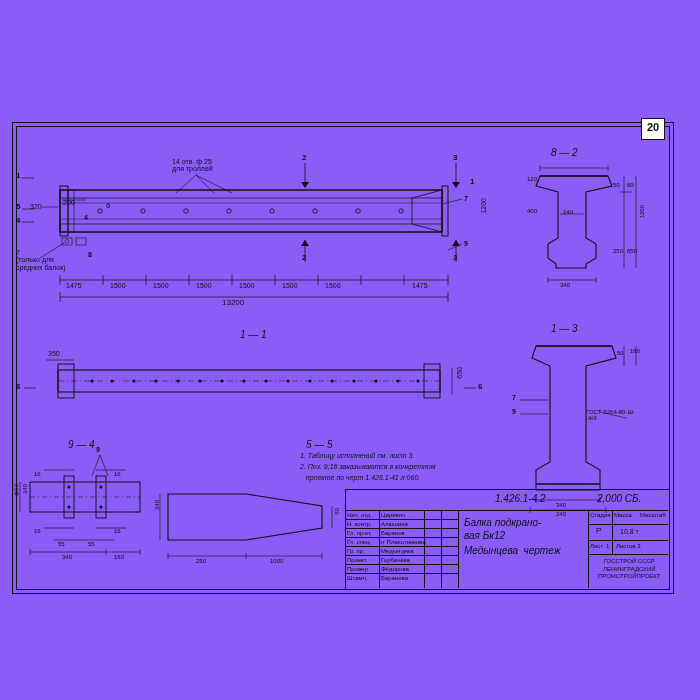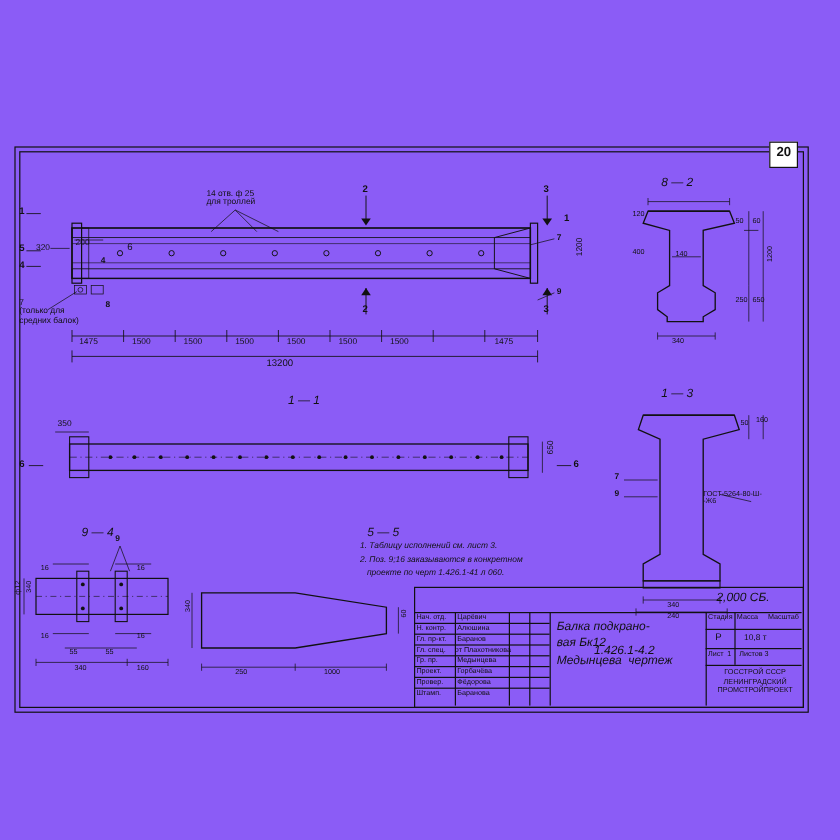--- a/index.html
+++ b/index.html
@@ -296,21 +296,21 @@
   <div class="txt t6" style="left:196px;top:558px;">250</div>
   <div class="txt t6" style="left:270px;top:558px;">1000</div>
 
   <div class="txt t7 ital" style="left:300px;top:452px;">1. Таблицу исполнений см. лист 3.</div>
   <div class="txt t7 ital" style="left:300px;top:463px;">2. Поз. 9;16 заказываются в конкретном</div>
   <div class="txt t7 ital" style="left:300px;top:474px;">   проекте по черт 1.426.1-41 л 060.</div>
 
   <div class="frame" style="left:345px;top:489px;width:323px;height:99px;border-width:1.2px;"></div>
 
   <div class="line" style="left:345px;top:510px;width:323px;height:1.2px;"></div>
-  <div class="txt t10 ital" style="left:495px;top:494px;margin-top:44px;">1.426.1-4.2</div>
+  <div class="txt t10 ital" style="left:495px;top:494px;">1.426.1-4.2</div>
   <div class="txt t9 ital" style="left:597px;top:494px;">2,000 СБ.</div>
 
   <div class="line" style="left:458px;top:510px;width:1.2px;height:78px;"></div>
   <div class="line" style="left:588px;top:510px;width:1.2px;height:78px;"></div>
 
   <div class="line" style="left:345px;top:519px;width:113px;height:0.8px;"></div>
   <div class="line" style="left:345px;top:528px;width:113px;height:0.8px;"></div>
   <div class="line" style="left:345px;top:537px;width:113px;height:0.8px;"></div>
   <div class="line" style="left:345px;top:546px;width:113px;height:0.8px;"></div>
   <div class="line" style="left:345px;top:555px;width:113px;height:0.8px;"></div>

